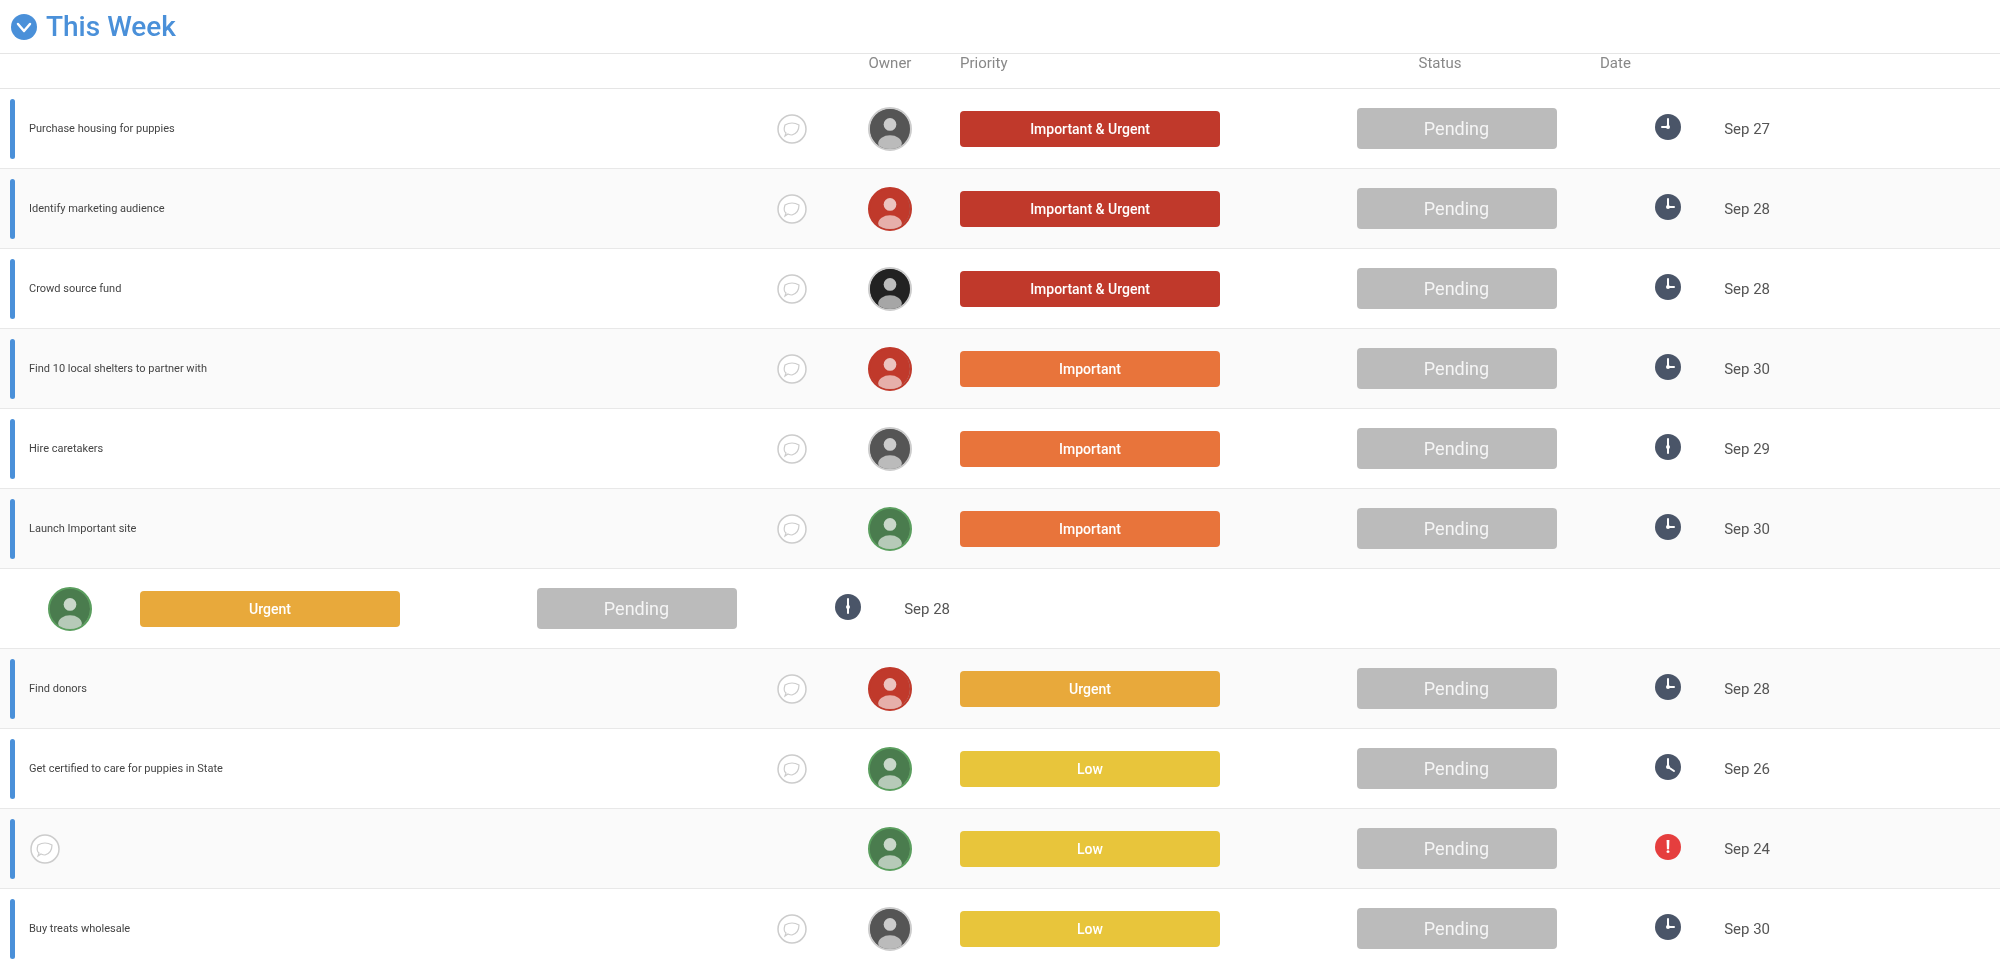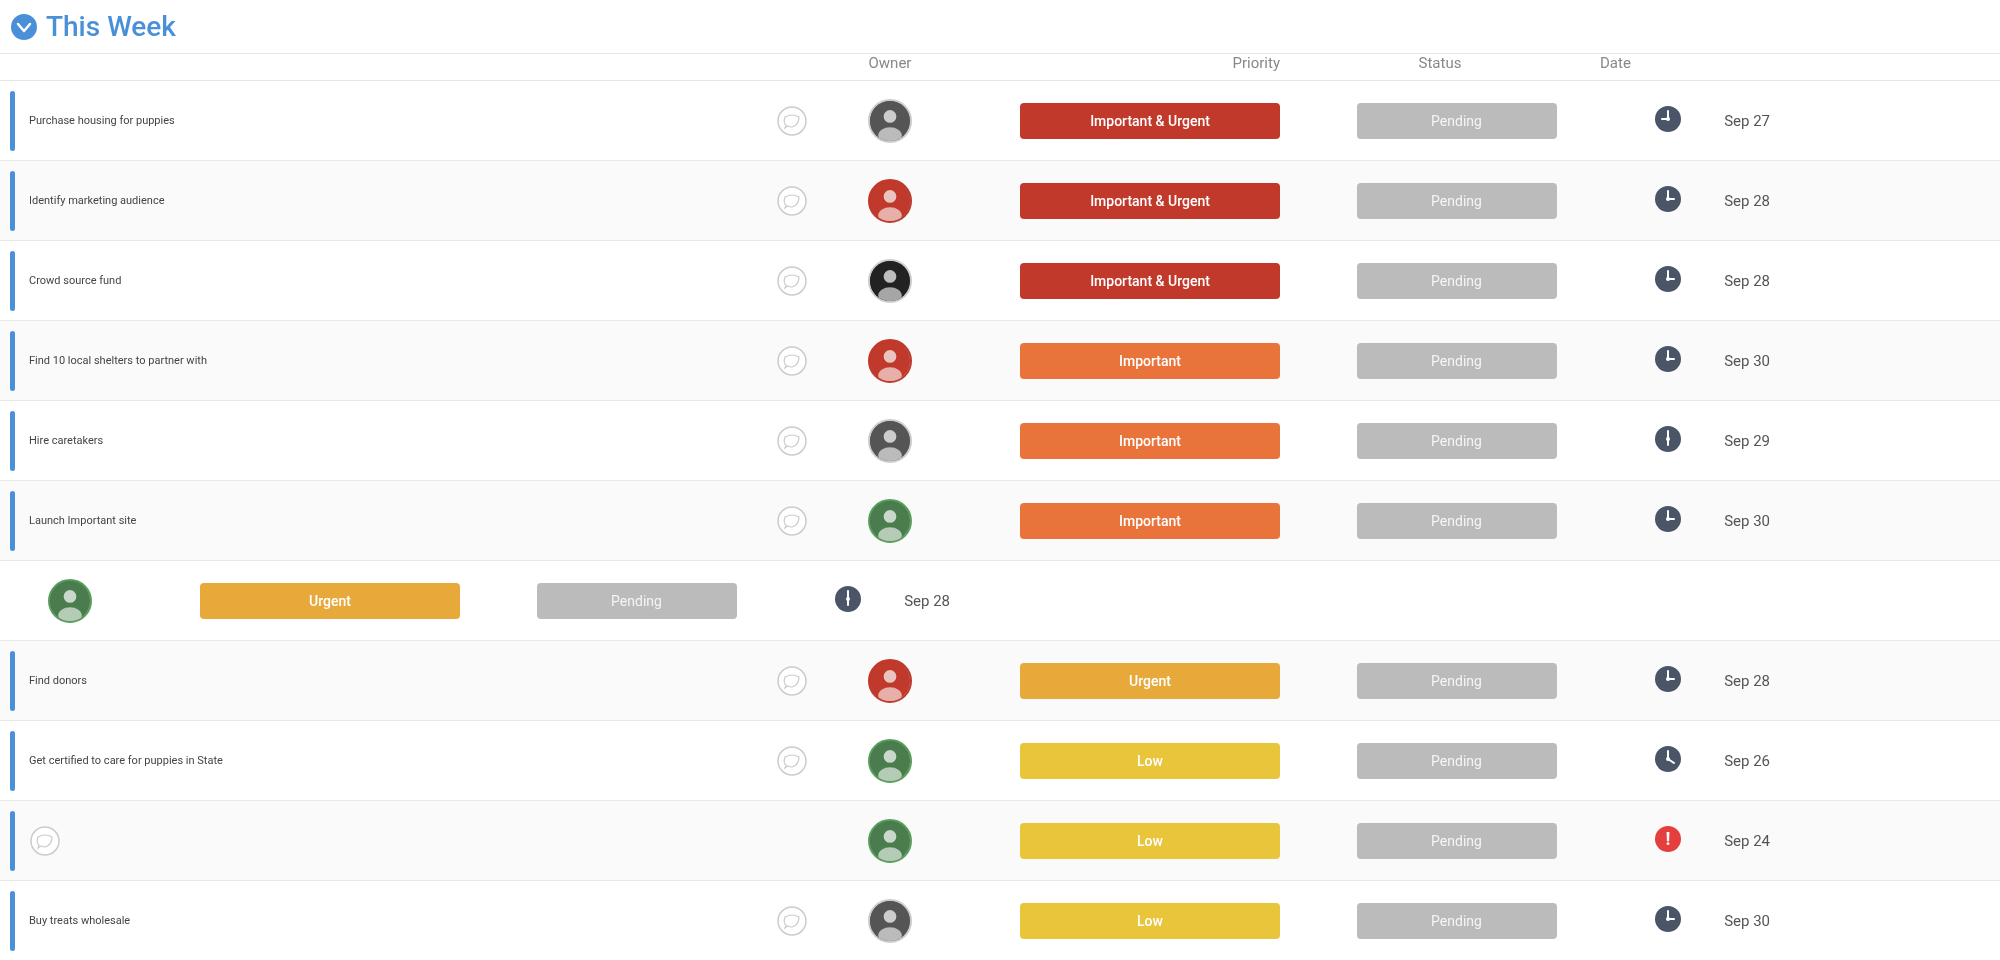--- a/index.html
+++ b/index.html
@@ -27,29 +27,29 @@
       margin-left: 8px;
     }
     .chevron-icon {
       width: 28px;
       height: 28px;
       color: #4A90D9;
     }
     .col-headers {
       display: flex;
       align-items: center;
-      padding: 0 0 8px 0;
+      padding: 0 0 16px 0;
       color: #888;
       font-size: 15px;
       font-weight: 400;
       border-bottom: 1px solid #e5e5e5;
     }
     .col-task { flex: 0 0 820px; padding-left: 60px; }
     .col-owner { flex: 0 0 140px; text-align: center; }
-    .col-priority { flex: 0 0 320px; text-align: right; }
+    .col-priority { flex: 0 0 320px; text-align: left; }
     .col-status { flex: 0 0 320px; text-align: center; }
     .col-date { flex: 0 0 200px; text-align: left; padding-right: 30px; }
 
     .task-row {
       display: flex;
       align-items: center;
       border-bottom: 1px solid #e8e8e8;
       min-height: 80px;
       background: #fff;
     }
@@ -109,21 +109,21 @@
     .avatar-f { background: linear-gradient(135deg, #4a7c4e 30%, #7db87a 100%); border: 2px solid #5a9e5e; }
     .avatar-g { background: linear-gradient(135deg, #4a7c4e 30%, #7db87a 100%); border: 2px solid #5a9e5e; }
     .avatar-h { background: linear-gradient(135deg, #c0392b 30%, #aaa 100%); border: 2px solid #c0392b; }
     .avatar-i { background: linear-gradient(135deg, #4a7c4e 30%, #7db87a 100%); border: 2px solid #5a9e5e; }
     .avatar-j { background: linear-gradient(135deg, #4a7c4e 30%, #7db87a 100%); border: 2px solid #5a9e5e; }
     .avatar-k { background: linear-gradient(135deg, #555 40%, #888 100%); }
 
     .task-priority {
       flex: 0 0 320px;
       display: flex;
-      justify-content: flex-end;
+      justify-content: flex-start;
       align-items: center;
     }
     .priority-badge {
       padding: 10px 0;
       width: 260px;
       text-align: center;
       border-radius: 4px;
       font-size: 14px;
       font-weight: 500;
       color: #fff;
@@ -139,21 +139,21 @@
       justify-content: center;
       align-items: center;
     }
     .status-badge {
       background: #bbb;
       color: #f5f5f5;
       padding: 10px 0;
       width: 200px;
       text-align: center;
       border-radius: 4px;
-      font-size: 14px;
+      font-size: 18px;
       font-weight: 400;
       margin-left: 33px;
     }
 
     .task-date-col {
       flex: 0 0 200px;
       display: flex;
       align-items: center;
       justify-content: flex-end;
       padding-right: 30px;

